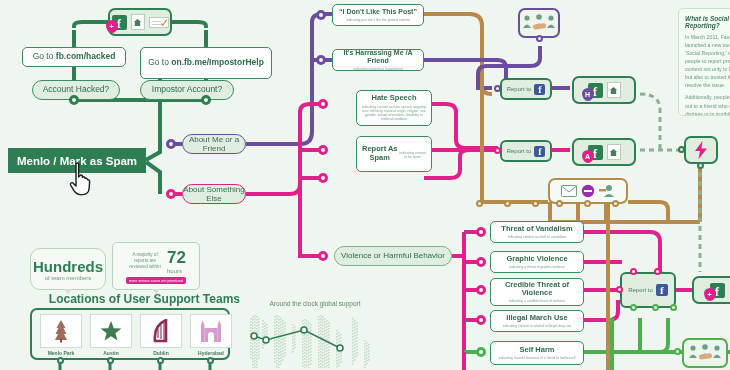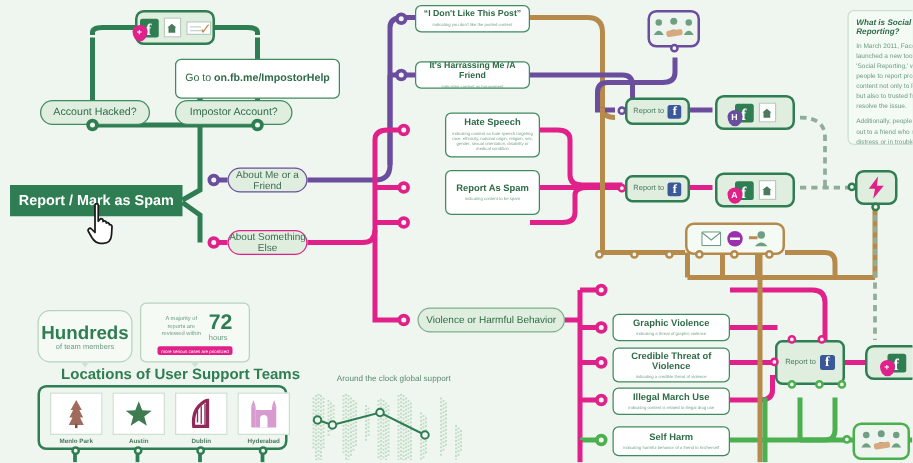--- a/index.html
+++ b/index.html
@@ -229,35 +229,38 @@
     <div class="doc">
       <svg width="9" height="9" viewBox="0 0 10 10">
         <path d="M5 1 L9 4.5 L8 4.5 L8 9 L2 9 L2 4.5 L1 4.5 Z" fill="#4b7a5e"></path>
       </svg>
     </div>
     <div class="form">
       <span class="chk">✓</span>
     </div>
   </div>
 
+  <div class="node white-node" style="left:22px;top:47px;width:104px;height:20px;font-size:8.5px;">
+    <span><span>Go to </span><b>fb.com/hacked</b></span>
+  </div>
   <div class="node white-node" style="left:140px;top:47px;width:132px;height:32px;font-size:8.5px;">
     <span><span>Go to </span><b>on.fb.me/ImpostorHelp</b></span>
   </div>
 
   <div class="node pill" style="left:32px;top:80px;width:88px;height:20px;font-size:8.5px;">
     <span>Account Hacked?</span>
   </div>
   <div class="node pill" style="left:140px;top:80px;width:94px;height:20px;font-size:8.5px;">
     <span>Impostor Account?</span>
   </div>
   <div class="dot" style="left:69px;top:95px;"></div>
   <div class="dot" style="left:201px;top:95px;"></div>
 
   <div id="cta">
-    <span>Report / Mark as Spam</span>
+    <span>Menlo / Mark as Spam</span>
   </div>
   <svg id="cursor" width="26" height="34" viewBox="0 0 26 34">
     <path d="M8 2 C8 0.6 10.6 0.6 10.6 2 L10.6 15 L12 13.5 C12.6 12.6 14.8 13 14.4 14.6
              L14.4 15.2 C15.2 14.3 17.3 14.8 17 16.4 C17.9 15.7 19.7 16.3 19.5 17.8
              C20.4 17.4 21.8 18.1 21.6 19.6 L21.2 26 C20.9 30 18.5 32.6 14.6 32.6
              L12.2 32.6 C9 32.6 7.4 31 5.6 28.2 L2.6 23 C1.8 21.4 3.8 19.8 5.2 21.2 L8 24 Z" fill="#ffffff" stroke="#1a1a1a" stroke-width="1.4" stroke-linejoin="round"></path>
   </svg>
 
   <div class="node pill" style="left:182px;top:134px;width:64px;height:20px;font-size:8px;border-color:#6b4d9e;color:#3f6b50;">
     <span>About Me or a Friend</span>
@@ -280,33 +283,37 @@
     <span class="s">indicating content as harassment</span>
   </div>
   <div class="dot" style="left:316px;top:55px;border-color:#6b4d9e;"></div>
 
   <div class="node white-node" style="left:356px;top:90px;width:76px;height:36px;font-size:7.5px;flex-direction:column;padding:2px 4px;">
     <span class="t">Hate Speech</span>
     <span class="s">indicating content as hate speech targeting race, ethnicity, national origin, religion, sex, gender, sexual orientation, disability or medical condition</span>
   </div>
   <div class="dot" style="left:318px;top:99px;border-color:#e0218a;"></div>
 
-  <div class="node white-node" style="left:356px;top:136px;width:76px;height:24px;font-size:7.5px;flex-direction:column;padding:17px 4px;">
+  <div class="node white-node" style="left:356px;top:136px;width:76px;height:24px;font-size:7.5px;flex-direction:row;padding:17px 4px;">
     <span class="t">Report As Spam</span>
     <span class="s">indicating content to be spam</span>
   </div>
   <div class="dot" style="left:318px;top:145px;border-color:#e0218a;"></div>
 
   <div class="dot" style="left:318px;top:173px;border-color:#e0218a;"></div>
 
   <div class="node pill" style="left:334px;top:246px;width:118px;height:20px;font-size:8px;border-color:#7fae8c;">
     <span>Violence or Harmful Behavior</span>
   </div>
   <div class="dot" style="left:318px;top:251px;border-color:#e0218a;"></div>
 
+  <div class="node white-node" style="left:490px;top:221px;width:94px;height:22px;font-size:7.5px;flex-direction:column;padding:1px 4px;">
+    <span class="t">Threat of Vandalism</span>
+    <span class="s">indicating content as theft or vandalism</span>
+  </div>
   <div class="dot" style="left:476px;top:227px;border-color:#e0218a;"></div>
 
   <div class="node white-node" style="left:490px;top:251px;width:94px;height:22px;font-size:7.5px;flex-direction:column;padding:1px 4px;">
     <span class="t">Graphic Violence</span>
     <span class="s">indicating a threat of graphic violence</span>
   </div>
   <div class="dot" style="left:476px;top:257px;border-color:#e0218a;"></div>
 
   <div class="node white-node" style="left:490px;top:278px;width:94px;height:28px;font-size:7.5px;flex-direction:column;padding:1px 4px;">
     <span class="t">Credible Threat of Violence</span>

